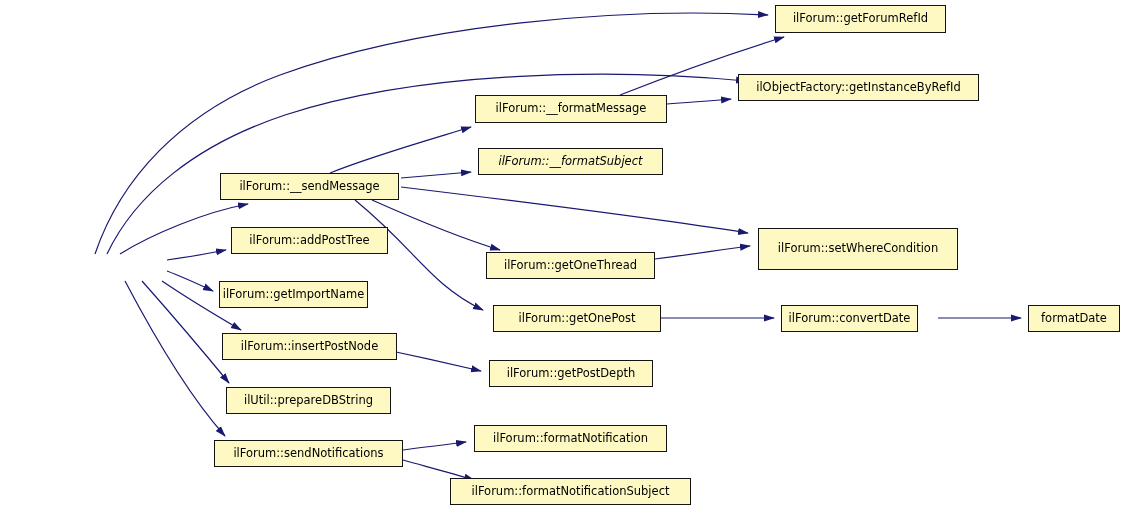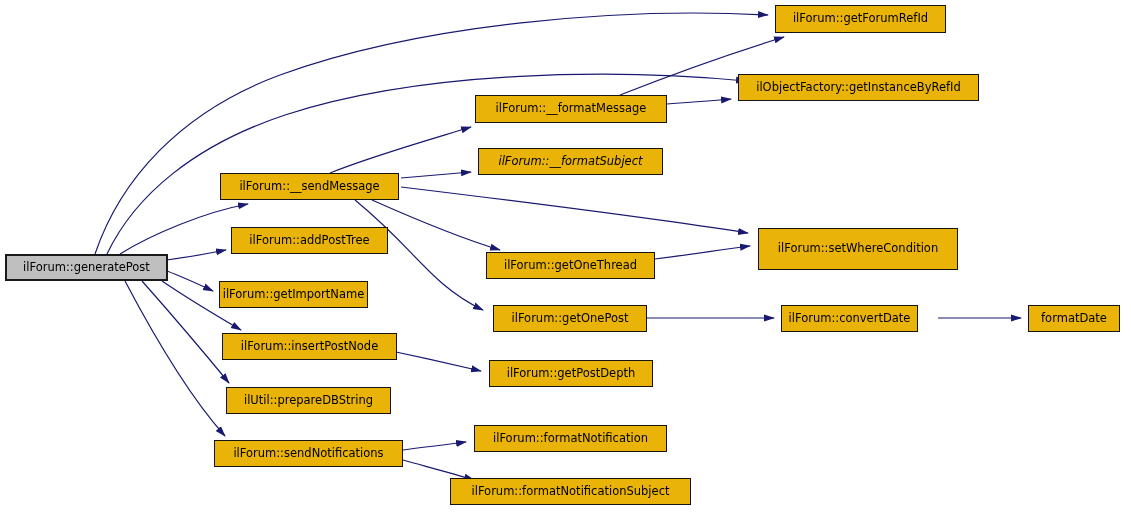--- a/index.html
+++ b/index.html
@@ -23,21 +23,21 @@
     height: 513px;
   }
   .edge {
     fill: none;
     stroke: #191970;
     stroke-width: 1.2;
   }
   .node {
     position: absolute;
     box-sizing: border-box;
-    background: #eab308;
+    background: #fef9c3;
     border: 1px solid #141414;
     color: #000000;
     font-size: 11.5px;
     line-height: 1;
     display: flex;
     align-items: center;
     justify-content: center;
     white-space: nowrap;
     cursor: pointer;
   }
@@ -74,41 +74,40 @@
     <path class="edge" d="M 620,95 C 668,76 732,53 784,37" marker-end="url(#arrow)"></path>
     <path class="edge" d="M 667,104 C 690,102 711,101 731,99" marker-end="url(#arrow)"></path>
     <path class="edge" d="M 655,259 C 688,255 719,250 750,246" marker-end="url(#arrow)"></path>
     <path class="edge" d="M 647,318 L 774,318" marker-end="url(#arrow)"></path>
     <path class="edge" d="M 938,318 L 1021,318" marker-end="url(#arrow)"></path>
     <path class="edge" d="M 396,352 C 424,358 455,365 481,371" marker-end="url(#arrow)"></path>
     <path class="edge" d="M 403,450 C 425,447 445,445 466,442" marker-end="url(#arrow)"></path>
     <path class="edge" d="M 403,460 C 428,467 451,473 474,480" marker-end="url(#arrow)"></path>
   </svg>
 
-  <div class="node root" style="left:5px; top:254px; width:163px; height:27px;">ilForum::generatePost</div>
 
   <div class="node" style="left:220px; top:173px; width:179px; height:27px;">ilForum::__sendMessage</div>
 
   <div class="node" style="left:231px; top:227px; width:157px; height:27px;">ilForum::addPostTree</div>
 
   <div class="node" style="left:219px; top:281px; width:149px; height:27px;">ilForum::getImportName</div>
 
   <div class="node" style="left:222px; top:333px; width:175px; height:27px;">ilForum::insertPostNode</div>
 
   <div class="node" style="left:226px; top:387px; width:165px; height:27px;">ilUtil::prepareDBString</div>
 
   <div class="node" style="left:214px; top:440px; width:189px; height:27px;">ilForum::sendNotifications</div>
 
   <div class="node" style="left:475px; top:95px; width:192px; height:28px;">ilForum::__formatMessage</div>
 
   <div class="node" style="left:478px; top:148px; width:185px; height:27px;font-style:italic;">ilForum::__formatSubject</div>
 
   <div class="node" style="left:486px; top:252px; width:169px; height:27px;">ilForum::getOneThread</div>
 
-  <div class="node" style="left:493px; top:305px; width:154px; height:27px;">ilForum::getOnePost</div>
+  <div class="node" style="left:493px; top:305px; width:168px; height:27px;">ilForum::getOnePost</div>
 
   <div class="node" style="left:489px; top:360px; width:164px; height:27px;">ilForum::getPostDepth</div>
 
   <div class="node" style="left:474px; top:425px; width:193px; height:27px;">ilForum::formatNotification</div>
 
   <div class="node" style="left:450px; top:478px; width:241px; height:27px;">ilForum::formatNotificationSubject</div>
 
   <div class="node" style="left:775px; top:5px; width:171px; height:28px;">ilForum::getForumRefId</div>
 
   <div class="node" style="left:738px; top:74px; width:241px; height:27px;">ilObjectFactory::getInstanceByRefId</div>

